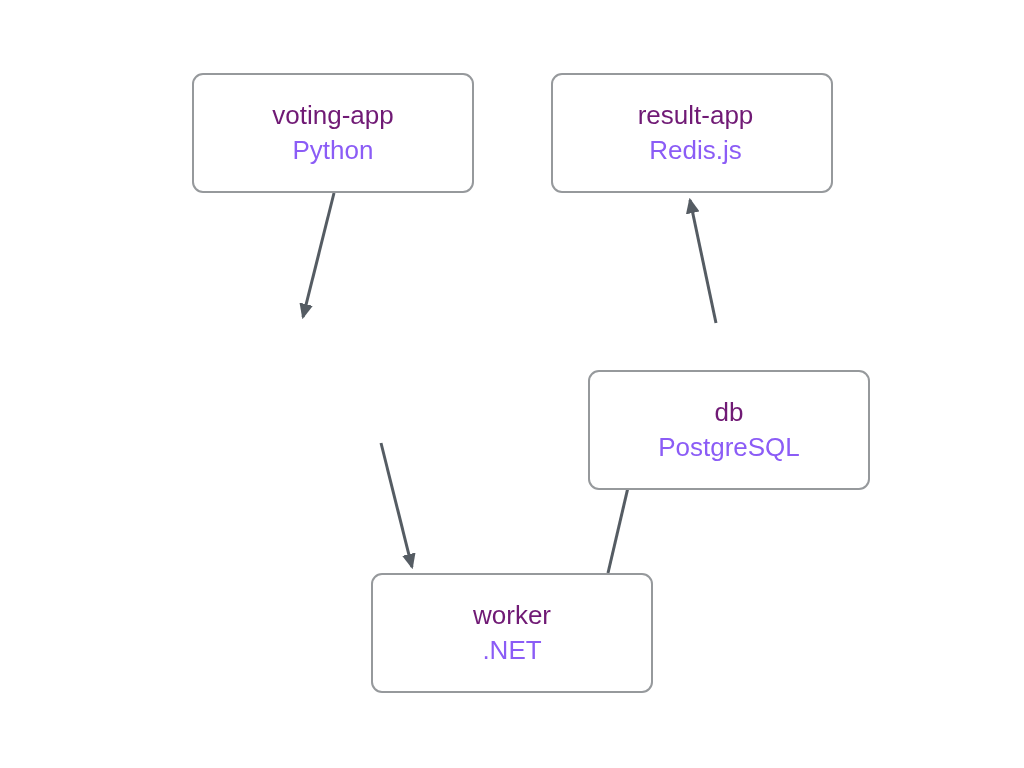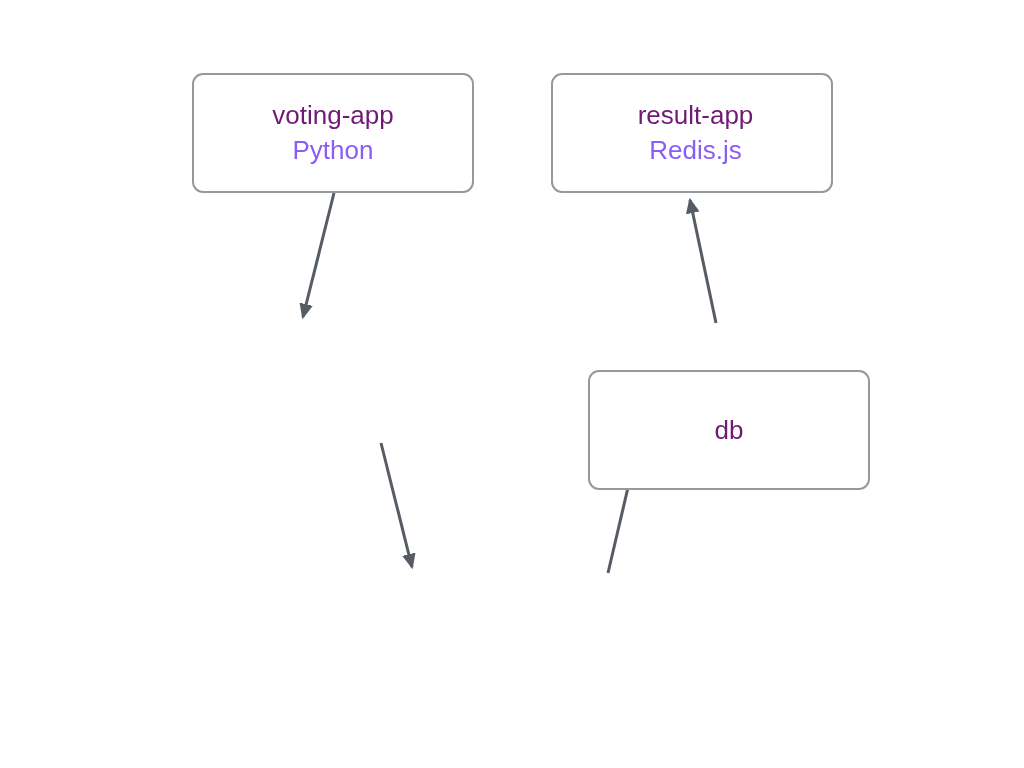--- a/index.html
+++ b/index.html
@@ -80,16 +80,21 @@
   </div>
 
   <div class="node node-result-app">
     <div class="node-title">result-app</div>
     <div class="node-subtitle">Redis.js</div>
   </div>
 
 
   <div class="node node-db">
     <div class="node-title">db</div>
+    <div class="node-subtitle">PostgreSQL</div>
   </div>
 
+  <div class="node node-worker">
+    <div class="node-title">worker</div>
+    <div class="node-subtitle">.NET</div>
+  </div>
 
 </div>
 
 </body></html>

